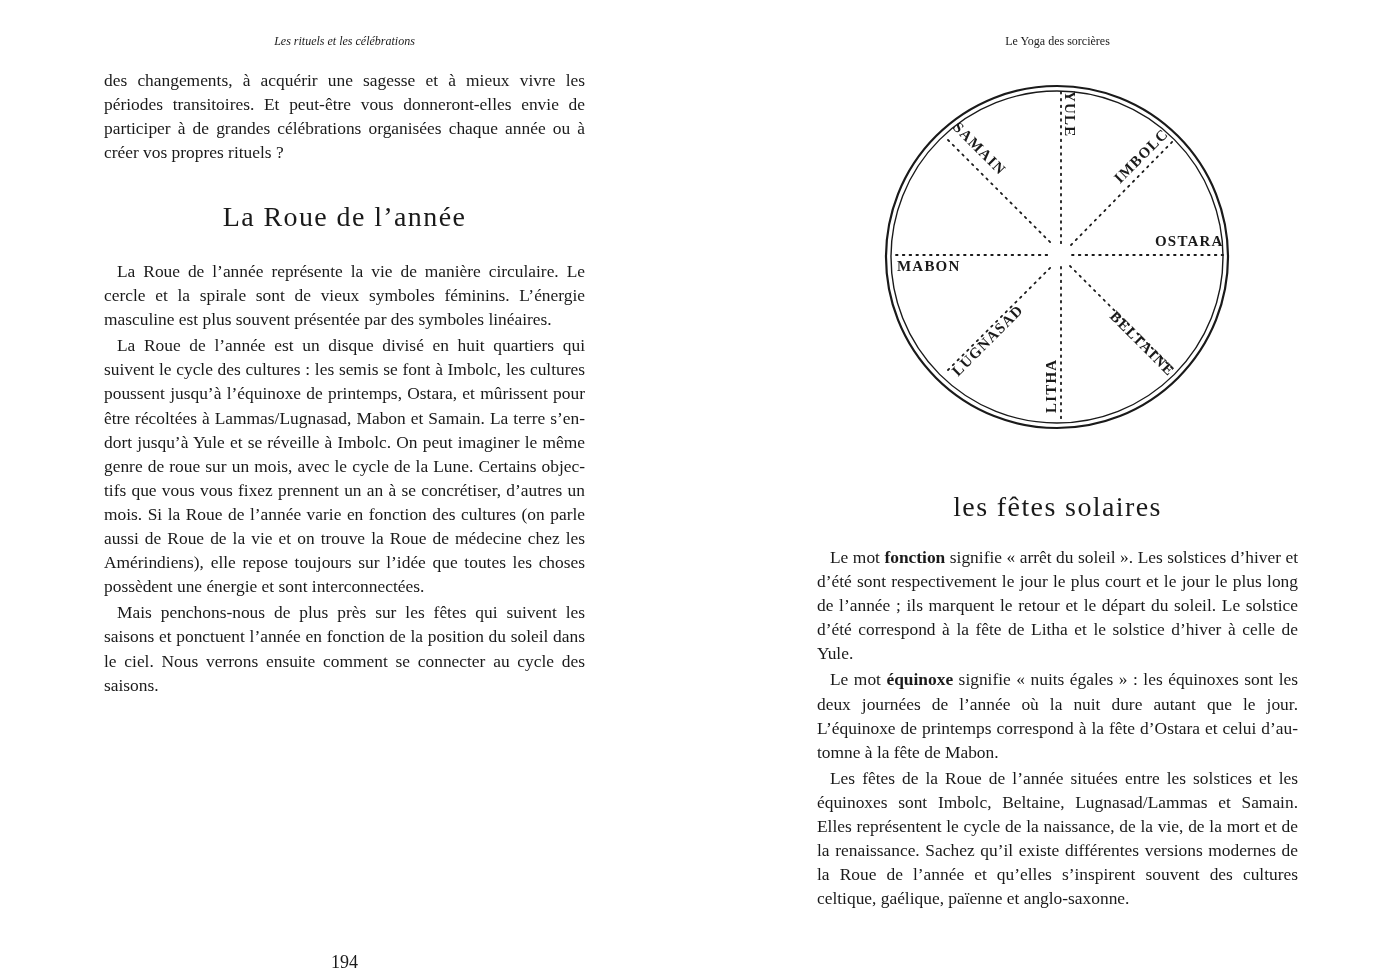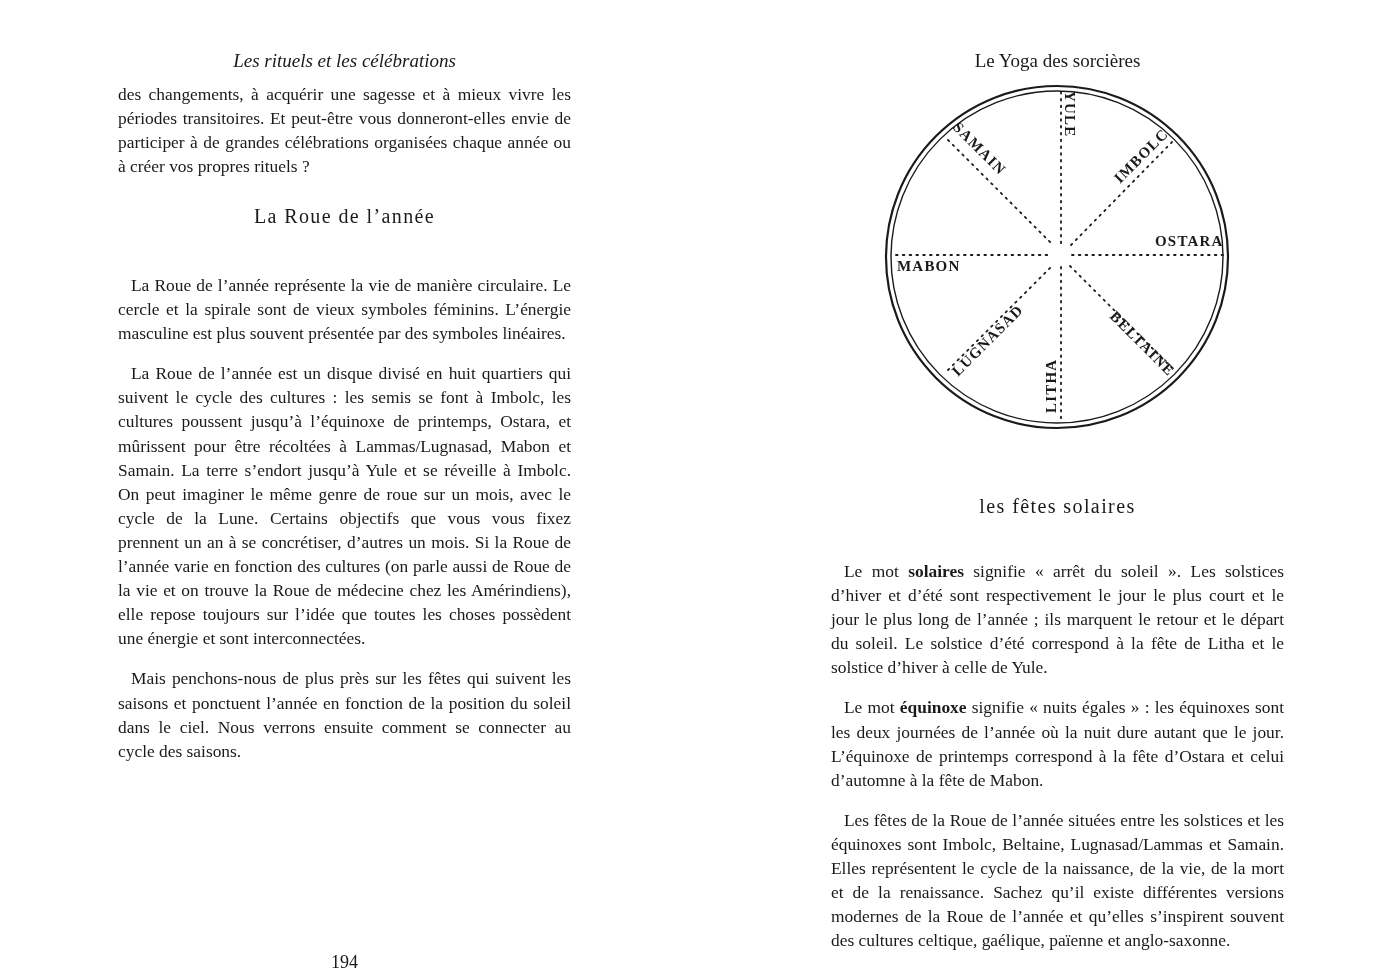--- a/index.html
+++ b/index.html
@@ -6,36 +6,36 @@
     body {
       width: 1400px; height: 980px; overflow: hidden;
       background: #ffffff; color: #1a1a1a;
       font-family: "Liberation Serif", "DejaVu Serif", serif;
       position: relative;
     }
     .page { position: absolute; top: 0; height: 980px; }
     .page-left { left: 0; width: 700px; }
     .page-right { left: 700px; width: 700px; }
     .running-head {
-      position: absolute; top: 50px; font-size: 19px; text-align: center;
+      position: absolute; top: 34px; font-size: 12px; text-align: center;
     }
     .page-left .running-head { left: 102px; width: 485px; font-style: italic; }
     .page-right .running-head { left: 115px; width: 485px; text-align: center; }
     .body {
       position: absolute; font-size: 17.4px; line-height: 24.1px;
       text-align: justify; hyphens: manual;
     }
     .page-left .body { left: 102px; width: 485px; }
     .page-right .body { left: 115px; width: 485px; }
-    .body p { margin: 16px; font-family: Liberation Serif, serif; }
+    .body p { margin: 2px; font-family: Liberation Serif, serif; }
     .body p.indent { text-indent: 13px; }
     .body p.last { text-align-last: left; }
     .heading {
       position: absolute; text-align: center; font-weight: normal;
-      font-size: 20px; letter-spacing: 1.4px; margin: 0; line-height: 29px;
+      font-size: 28px; letter-spacing: 1.4px; margin: 0; line-height: 29px;
     }
     .page-left .heading { left: 102px; width: 485px; top: 202px; }
     .page-right .heading { left: 115px; width: 485px; top: 463px; }
     .folio {
       position: absolute; top: 924px; font-size: 18px; text-align: center; margin-top: 28px;
     }
     .page-left .folio { left: 102px; width: 485px; }
     .page-right .folio { left: 115px; width: 485px; }
     .wheel { position: absolute; left: 182px; top: 82px; width: 350px; height: 350px; }
     .wheel text {
@@ -93,18 +93,18 @@
     <text transform="translate(174,331) rotate(-90)">LITHA</text>
     <text transform="translate(227,235) rotate(45)">BELTAINE</text>
   </svg>
 
   <h2 class="heading">
     <br>
     <span>les fêtes solaires</span>
   </h2>
 
   <div class="body" style="top:543px;">
-    <p class="indent last"><span>Le mot </span><b>solaires</b><span> signifie « arrêt du soleil ». Les solstices d’hiver et d’été sont respectivement le jour le plus court et le jour le plus long de l’année ; ils marquent le retour et le départ du soleil. Le solstice d’été correspond à la fête de Litha et le solstice d’hiver à celle de Yule.</span></p>
+    <p class="indent last"><span>Le mot </span><b>fonction</b><span> signifie « arrêt du soleil ». Les solstices d’hiver et d’été sont respectivement le jour le plus court et le jour le plus long de l’année ; ils marquent le retour et le départ du soleil. Le solstice d’été correspond à la fête de Litha et le solstice d’hiver à celle de Yule.</span></p>
     <p class="indent last"><span>Le mot </span><b>équinoxe</b><span> signifie « nuits égales » : les équinoxes sont les deux journées de l’année où la nuit dure autant que le jour. L’équinoxe de printemps correspond à la fête d’Ostara et celui d’au­tomne à la fête de Mabon.</span></p>
     <p class="indent last">Les fêtes de la Roue de l’année situées entre les solstices et les équinoxes sont Imbolc, Beltaine, Lugnasad/Lammas et Samain. Elles représentent le cycle de la naissance, de la vie, de la mort et de la renaissance. Sachez qu’il existe différentes versions modernes de la Roue de l’année et qu’elles s’inspirent souvent des cultures celtique, gaélique, païenne et anglo-saxonne.</p>
   </div>
 
 </div>
 
 </body></html>

